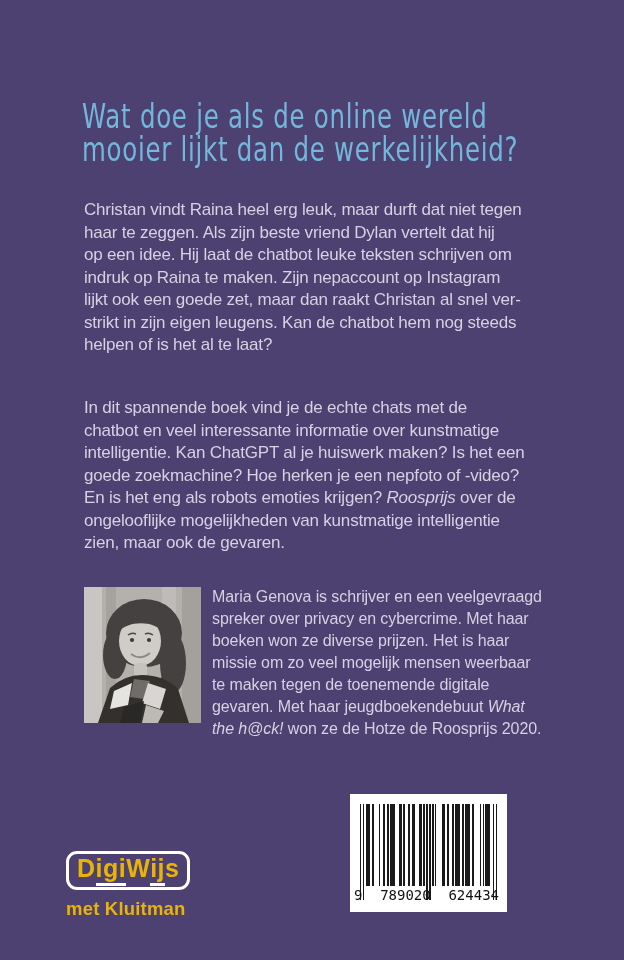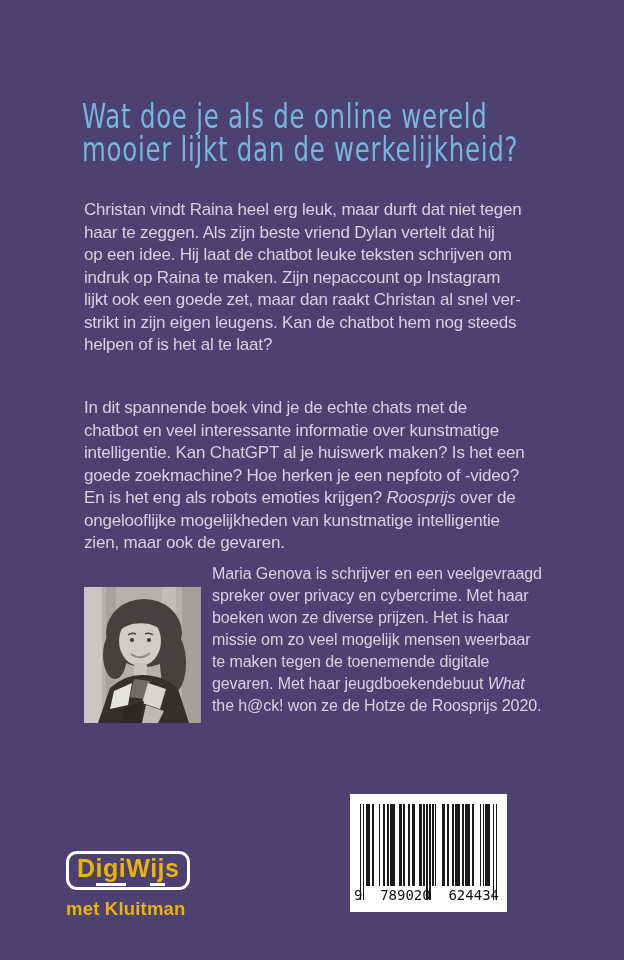--- a/index.html
+++ b/index.html
@@ -20,21 +20,21 @@
     position:absolute;left:84px;
     color:var(--body-text,#d6d1e3);
     font-size:17px;line-height:22.5px;letter-spacing:-.2px;white-space:nowrap;
   }
   #synopsis-1{top:199px;}
   #synopsis-2{top:397px;}
   .author-photo{
     position:absolute;left:84px;top:587px;width:117px;height:136px;display:block;
   }
   .bio{
-    position:absolute;left:212px;top:563px;
+    position:absolute;left:212px;top:586px;
     color:var(--body-text,#d6d1e3);
     font-size:16px;line-height:22px;letter-spacing:-.1px;white-space:nowrap;
   }
   .publisher{position:absolute;left:66px;top:851px;width:112px;text-align:center;color:#eab308;}
   .logo-box{
     display:inline-block;border:3px solid #fff;border-radius:11px;
     padding:1px 8px 4px 8px;font-weight:bold;font-size:25px;letter-spacing:.5px;
     line-height:1.1;white-space:nowrap;
   }
   .logo-box .u{border-bottom:3px solid #fff;padding-bottom:1px;}
@@ -106,21 +106,21 @@
   </g>
 </svg>
 
 <div class="bio">
     <div>Maria Genova is schrijver en een veelgevraagd</div>
     <div>spreker over privacy en cybercrime. Met haar</div>
     <div>boeken won ze diverse prijzen. Het is haar</div>
     <div>missie om zo veel mogelijk mensen weerbaar</div>
     <div>te maken tegen de toenemende digitale</div>
     <div><span>gevaren. Met haar jeugdboekendebuut </span><span style="font-style: italic;">What</span></div>
-    <div><span style="">the h@ck!</span><span> won ze de Hotze de Roosprijs 2020.</span></div>
+    <div><span style="font-style: italic;">the h@ck!</span><span> won ze de Hotze de Roosprijs 2020.</span></div>
   </div>
 
 <div class="publisher">
   <div class="logo-box"><span>D</span><span class="u">igi</span><span>W</span><span class="u">ij</span><span>s</span></div>
   <div class="logo-sub">met Kluitman</div>
 </div>
 
 <div class="barcode-box">
   <svg width="137" height="100" viewBox="0 0 95 100" preserveAspectRatio="none" xmlns="http://www.w3.org/2000/svg">
       <rect x="0" y="0" width="1" height="96"></rect>

